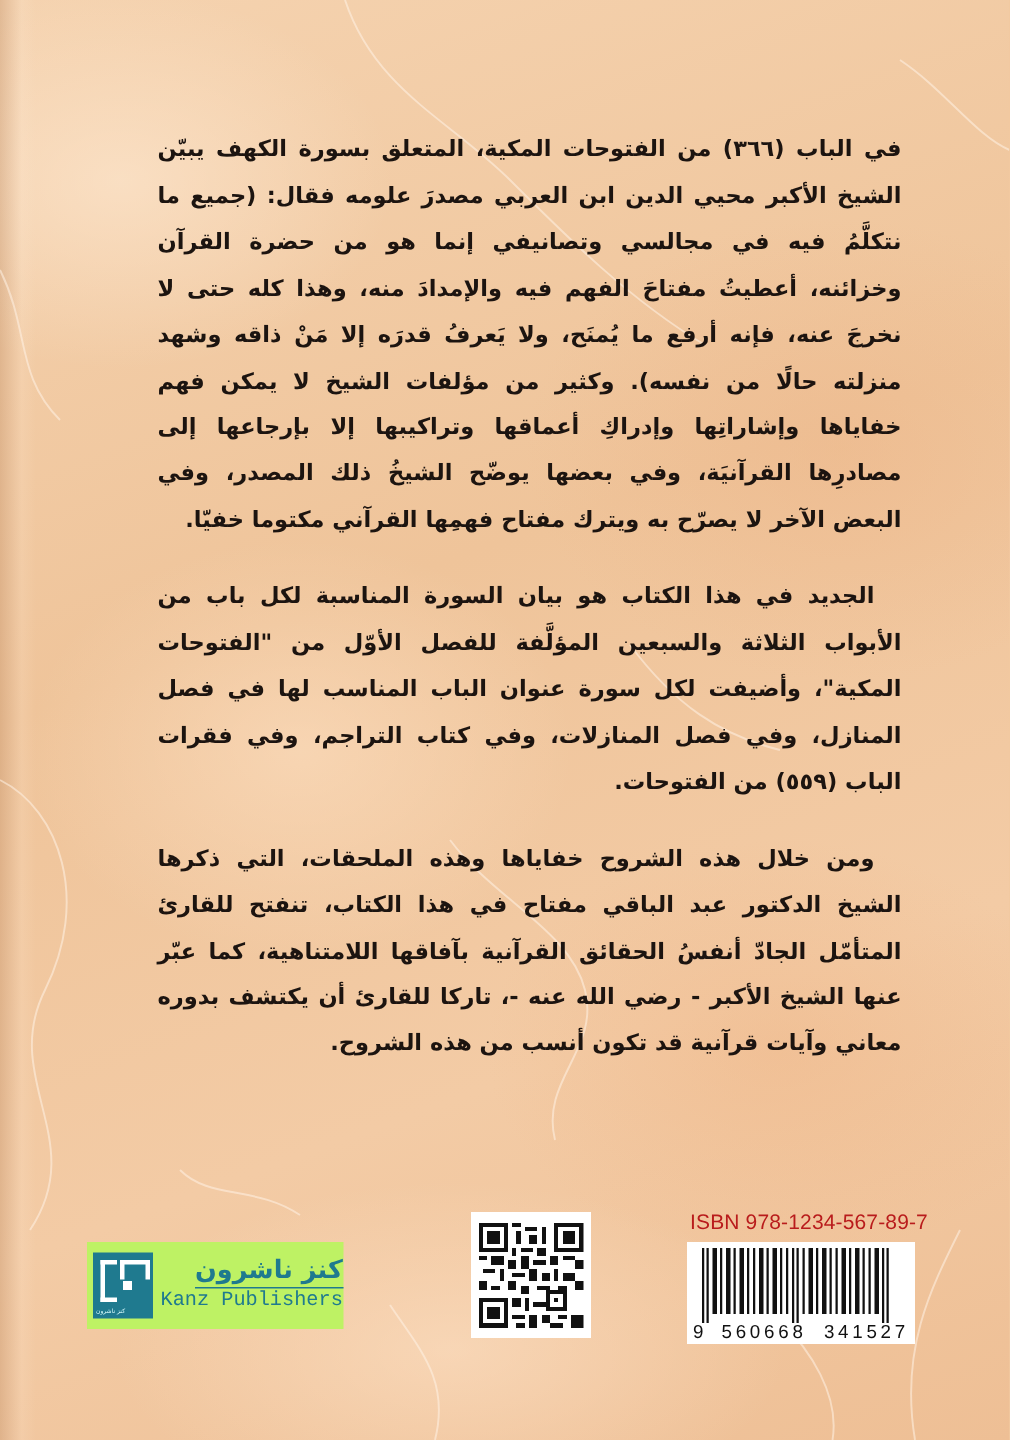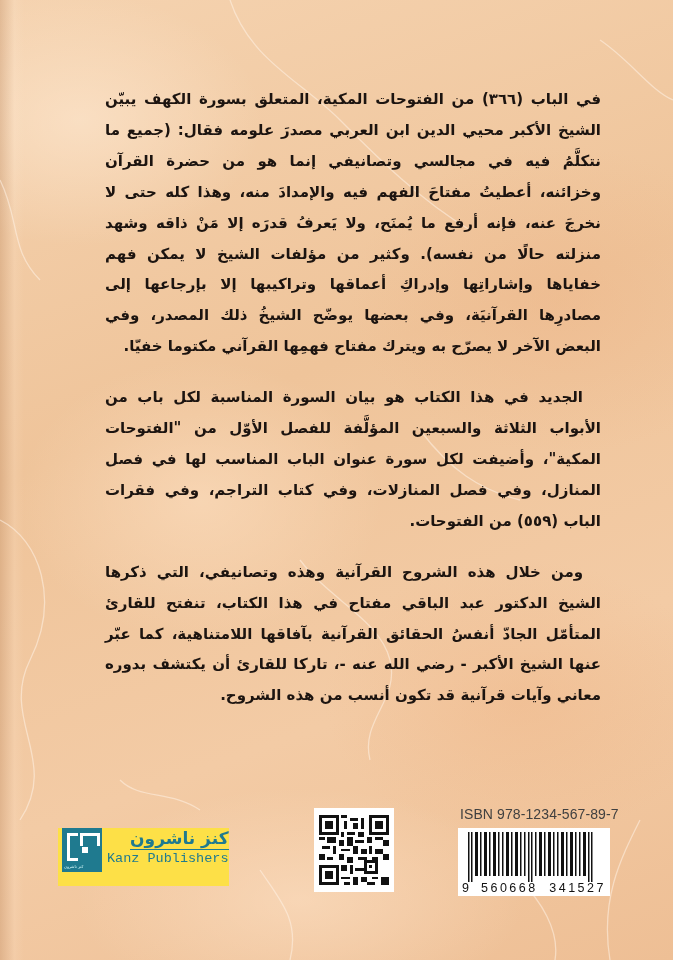--- a/index.html
+++ b/index.html
@@ -15,35 +15,35 @@
       linear-gradient(160deg,#f5d3b0 0%,#efc49a 40%,#f3cba5 70%,#eebf95 100%);}
   .spine-edge{position:absolute;left:0;top:0;bottom:0;width:24px;
     background:linear-gradient(90deg,rgba(190,140,100,.35),rgba(255,235,215,.15) 60%,transparent);}
   .veins{position:absolute;inset:0;}
   .body-text{position:absolute;left:105px;top:84px;width:496px;direction:rtl;
     text-align:justify;text-align-last:right;color:#1c1410;
     font-family:"DejaVu Sans",sans-serif;font-weight:bold;font-size:15px;line-height:30.9px;}
   .body-text p{margin:0;}
   .body-text p.indent{text-indent:18px;margin-top:20px;}
   .body-text p + p{margin-top:0;}
-  .publisher{position:absolute;left:58px;top:828px;width:171px;height:58px;background:#fde047;
-    display:flex;box-sizing:border-box;padding:0 4px;}
+  .publisher{position:absolute;left:58px;top:828px;width:171px;height:58px;background:#bef264;
+    display:flex;align-items:center;box-sizing:border-box;padding:0 4px;}
   .pub-mark{width:40px;height:44px;background:#1f7a8f;position:relative;flex:none;}
   .pub-mark .g1{position:absolute;left:5px;top:5px;width:8px;height:22px;border:3px solid #fff;border-right:none;}
   .pub-mark .g2{position:absolute;left:18px;top:5px;width:14px;height:10px;border:3px solid #fff;border-bottom:none;}
   .pub-mark .g3{position:absolute;left:20px;top:19px;width:6px;height:6px;background:#fff;}
   .pub-mark .small{position:absolute;left:2px;bottom:3px;font-size:4px;color:#dff;}
   .pub-text{margin-left:5px;display:flex;flex-direction:column;align-items:flex-end;}
   .pub-ar{color:#1f7a8f;font-size:17px;font-weight:bold;direction:rtl;line-height:20px;
     border-bottom:1px solid #1f7a8f;padding-bottom:1px;}
   .pub-en{color:#1f7a8f;font-size:13.5px;font-family:Liberation Mono, monospace;line-height:18px;white-space:nowrap;}
   .qr{position:absolute;left:314px;top:808px;width:80px;height:84px;background:#fff;}
   .qr svg{position:absolute;left:5px;top:6px;}
   .isbn-label{position:absolute;left:460px;top:806px;font-family:"Liberation Sans",sans-serif;
-    font-size:14px;color:#404040;letter-spacing:.1px;white-space:nowrap;}
+    font-size:14px;color:#b91c1c;letter-spacing:.1px;white-space:nowrap;}
   .barcode{position:absolute;left:458px;top:828px;width:152px;height:68px;background:#fff;}
   .barcode svg{position:absolute;left:4px;top:4px;}
   .barcode-digits{position:absolute;left:4px;bottom:1px;width:144px;display:flex;justify-content:space-between;
     font-family:"Liberation Sans",sans-serif;font-size:12.5px;color:#111;letter-spacing:.5px;}
 </style>
 </head>
 <body>
 
 <div class="cover"></div>
 <div class="spine-edge"></div>
@@ -78,21 +78,21 @@
     <span>مكتوما خفيّا.</span>
   </p>
   <p class="indent">
     <span>الجديد في هذا الكتاب هو بيان السورة المناسبة لكل باب</span>
     <span>من الأبواب الثلاثة والسبعين المؤلَّفة للفصل الأوّل من</span>
     <span>"الفتوحات المكية"، وأضيفت لكل سورة عنوان الباب المناسب</span>
     <span>لها في فصل المنازل، وفي فصل المنازلات، وفي كتاب التراجم،</span>
     <span>وفي فقرات الباب (٥٥٩) من الفتوحات.</span>
   </p>
   <p class="indent">
-    <span>ومن خلال هذه الشروح القرآنية وهذه وتصانيفي، التي</span>
+    <span>ومن خلال هذه الشروح خفاياها وهذه الملحقات، التي</span>
     <span>ذكرها الشيخ الدكتور عبد الباقي مفتاح في هذا الكتاب،</span>
     <span>تنفتح للقارئ المتأمّل الجادّ أنفسُ الحقائق القرآنية بآفاقها</span>
     <span>اللامتناهية، كما عبّر عنها الشيخ الأكبر - رضي الله عنه -،</span>
     <span>تاركا للقارئ أن يكتشف بدوره معاني وآيات قرآنية قد تكون</span>
     <span>أنسب من هذه الشروح.</span>
   </p>
 </div>
 
 <div class="publisher">
   <div class="pub-mark">

